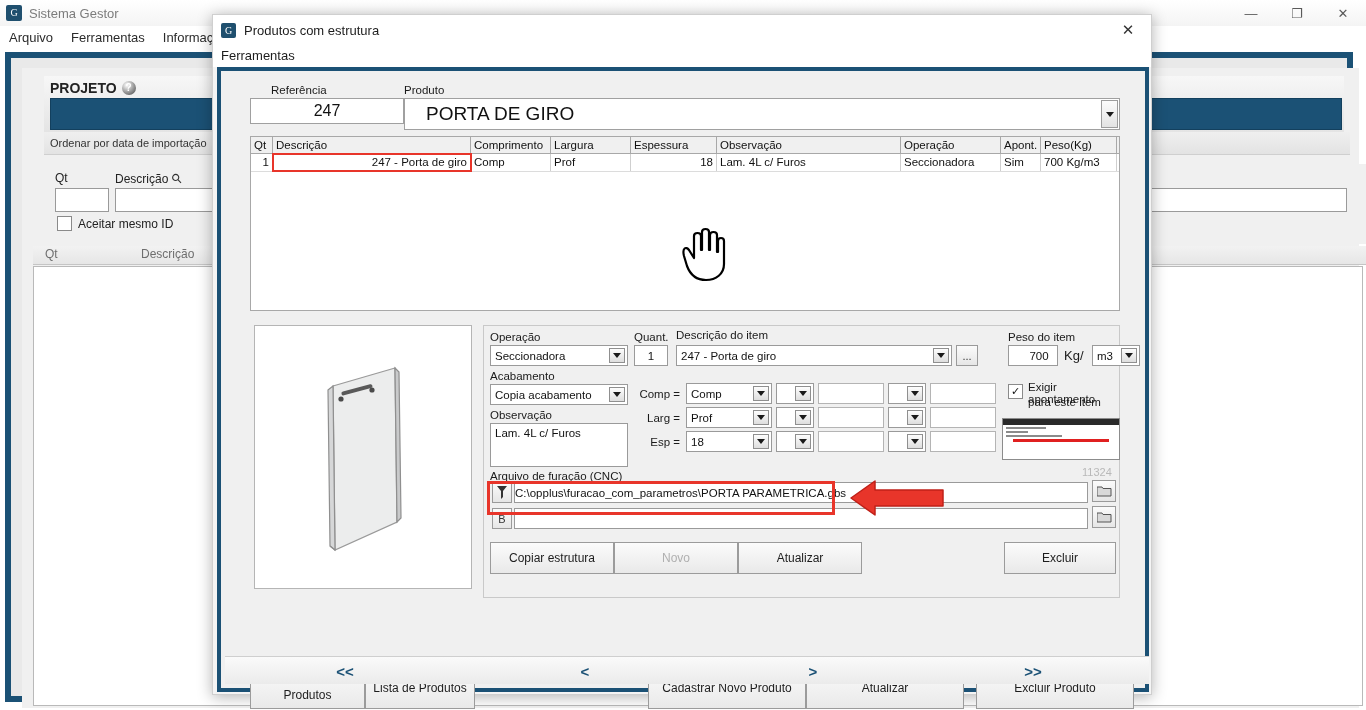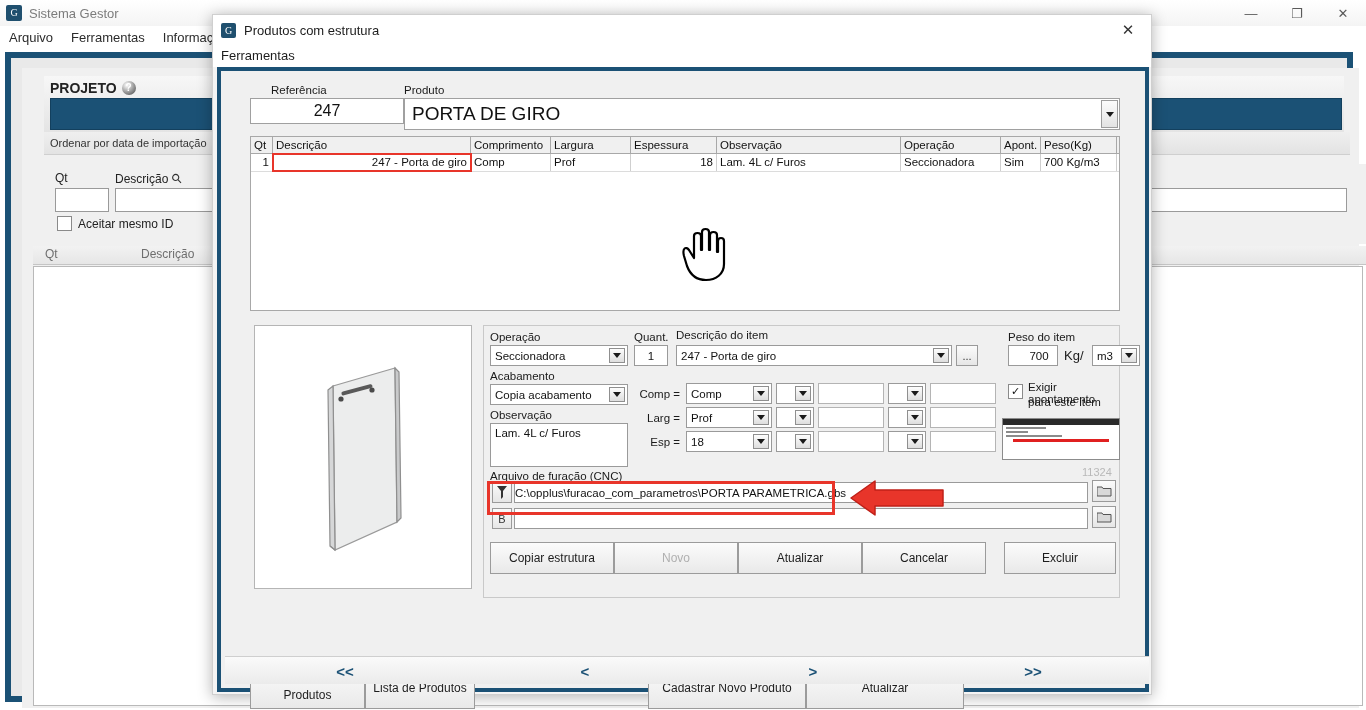--- a/index.html
+++ b/index.html
@@ -143,21 +143,21 @@
   .ref-input {
     position: absolute; left: 29px; top: 27px; width: 154px; height: 26px;
     border: 1px solid #a0a0a0; background: #fff; box-sizing: border-box;
     font-size: 16px; text-align: center; line-height: 24px; color: #111;
   }
   .prod-label { position: absolute; left: 183px; top: 13px; font-size: 11px; color: #222; }
   .prod-combo {
     position: absolute; left: 183px; top: 27px; width: 716px; height: 32px;
     border: 1px solid #a0a0a0; background: #fff; box-sizing: border-box;
   }
-  .prod-combo .txt { font-size: 19px; color: #111; padding-left: 7px; line-height: 30px; }
+  .prod-combo .txt { font-size: 19px; color: #111; padding-left: 21px; line-height: 30px; }
   .combo-arrow-big {
     position: absolute; right: 1px; top: 1px; width: 17px; height: 28px;
     background: linear-gradient(#fcfcfc,#e3e3e3); border: 1px solid #9d9d9d;
     box-sizing: border-box; display:flex; align-items:center; justify-content:center;
   }
   .tri-down { width:0;height:0;border-left:4px solid transparent;border-right:4px solid transparent;
               border-top:5px solid #1a1a1a; }
 
   
   .tbl {
@@ -535,37 +535,37 @@
         <div class="txtinput" style="left:30px; top:182px; width:574px; height:21px;"></div>
         <div class="small-btn" style="left:608px; top:180px; width:24px; height:22px;">
           <svg width="15" height="12" viewBox="0 0 15 12">
               <path d="M0,2 L5,2 L6,3.5 L14,3.5 L14,11 L0,11 Z" fill="#d9d9d9" stroke="#555" stroke-width="1"></path>
             </svg>
         </div>
 
         <div class="btn" style="left:6px; top:216px; width:124px; height:32px;">Copiar estrutura</div>
         <div class="btn disabled" style="left:130px; top:216px; width:124px; height:32px;">Novo</div>
         <div class="btn" style="left:254px; top:216px; width:124px; height:32px;">Atualizar</div>
-        <div class="btn" style="left:378px; top:216px; width:124px; height:32px;">Cancelar</div>
         <div class="btn" style="left:520px; top:216px; width:112px; height:32px;">Excluir</div>
 
       </div>
 
       <div class="red-rect" style="left:266px; top:410px; width:348px; height:34px;"></div>
 
       <svg class="arrow-svg" style="left:628px; top:408px;" width="96" height="38" viewBox="0 0 96 38">
         <path d="M2,19 L26,2 L26,11 L94,11 L94,27 L26,27 L26,36 Z" fill="#e8352a" stroke="#c02018" stroke-width="1.5" stroke-linejoin="round"></path>
       </svg>
 
       <div class="btn" style="left:29px; top:596px; width:115px; height:42px; flex-direction:column; line-height:1.25;">
         <span>Relatório de Produtos</span>
       </div>
       <div class="btn" style="left:144px; top:596px; width:110px; height:42px;">Lista de Produtos</div>
       <div class="btn" style="left:427px; top:596px; width:158px; height:42px;">Cadastrar Novo Produto</div>
       <div class="btn" style="left:585px; top:596px; width:158px; height:42px;">Atualizar</div>
+      <div class="btn" style="left:755px; top:596px; width:158px; height:42px;">Excluir Produto</div>
 
       <div class="bottom-bar">
         <div class="nav-btn" style="left:60px; width:120px;">&lt;&lt;</div>
         <div class="nav-btn" style="left:300px; width:120px;">&lt;</div>
         <div class="nav-btn" style="left:528px; width:120px;">&gt;</div>
         <div class="nav-btn" style="left:748px; width:120px;">&gt;&gt;</div>
       </div>
 
     </div>
   </div>

